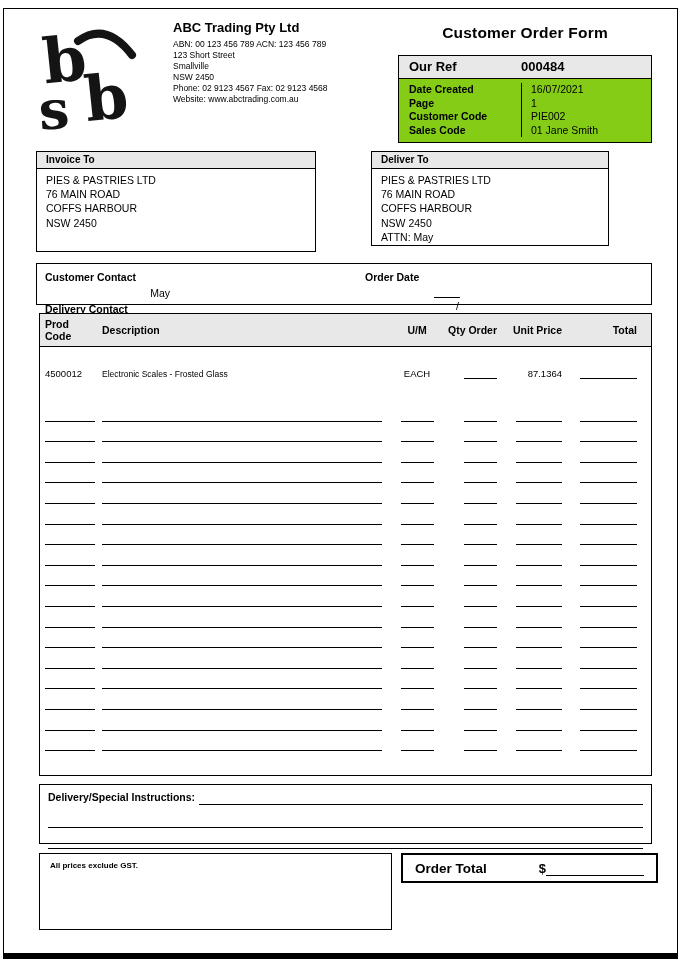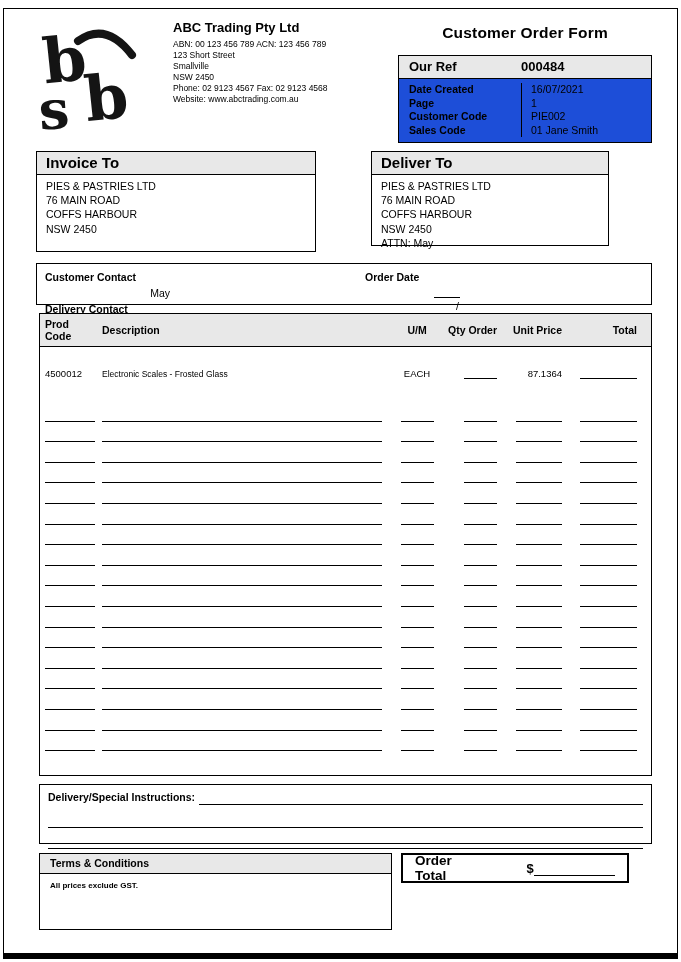--- a/index.html
+++ b/index.html
@@ -5,33 +5,33 @@
   html,body{margin:0;padding:0;background:#fff;}
   body{width:681px;height:962px;position:relative;font-family:"Liberation Sans",sans-serif;color:#000;}
   .page{position:absolute;left:3px;top:8px;width:675px;height:951px;border:1px solid #000;border-bottom:6px solid #000;box-sizing:border-box;background:#fff;}
 
   
   .logo{position:absolute;left:34px;top:12px;}
   .company-info{position:absolute;left:169px;top:11px;width:225px;}
   .company-name{font-size:13px;font-weight:bold;margin-bottom:4px;}
   .cline{font-size:8.5px;line-height:11px;}
   .form-title{position:absolute;left:394px;top:15px;width:254px;text-align:center;font-size:15.5px;font-weight:bold;letter-spacing:.2px;}
-  .ref-box{position:absolute;left:394px;top:46px;width:254px;border:1px solid #000;box-sizing:border-box;background:#1d4ed8;}
+  .ref-box{position:absolute;left:394px;top:46px;width:254px;border:1px solid #000;box-sizing:border-box;background:#84cc16;}
   .ref-head{display:flex;background:#e8e8e8;border-bottom:1px solid #000;font-weight:bold;font-size:13px;padding:3px 0 4px 10px;}
   .ref-head .lbl{width:112px;}
   .ref-body{padding:4px 0 5px 10px;}
   .ref-row{display:flex;font-size:10.5px;line-height:13.5px;}
   .ref-row .lbl{width:112px;font-weight:bold;}
   .ref-row .val{border-left:1px solid #000;padding-left:9px;flex:1;}
 
   
   .addr-box{position:absolute;top:142px;border:1px solid #000;box-sizing:border-box;background:#fff;}
   .addr-invoice{left:32px;width:280px;height:101px;}
   .addr-deliver{left:367px;width:238px;height:95px;}
-  .addr-head{background:#e8e8e8;border-bottom:1px solid #000;font-weight:bold;font-size:15px;padding:2px 9px 3px;}
+  .addr-head{background:#e8e8e8;border-bottom:1px solid #000;font-weight:bold;font-size:10px;padding:2px 9px 3px;}
   .addr-lines{padding:4px 9px;font-size:10.5px;line-height:14.2px;}
 
   
   .contact-box{position:absolute;left:32px;top:254px;width:616px;height:42px;border:1px solid #000;box-sizing:border-box;}
   .c-left{position:absolute;left:8px;top:5px;}
   .c-right{position:absolute;left:328px;top:5px;}
   .c-row{display:flex;font-size:10.5px;line-height:16px;align-items:flex-end;flex-direction:column;}
   .c-lbl{font-weight:bold;width:125px;}
   .c-lbl2{font-weight:bold;width:95px;}
   .dline{display:inline-block;border-bottom:1px solid #000;height:12px;}
@@ -59,21 +59,21 @@
   .instr{position:absolute;left:35px;top:775px;width:613px;height:60px;border:1px solid #000;box-sizing:border-box;padding:6px 8px 0 8px;}
   .irow1{display:flex;align-items:flex-start;height:15px;font-size:10.5px;font-weight:bold;}
   .iflexline{flex:1;border-bottom:1px solid #000;height:13px;margin-left:4px;}
   .ifull{height:21px;border-bottom:1px solid #000;}
   .ifull2{height:20px;border-bottom:1px solid #000;}
 
   
   .terms{position:absolute;left:35px;top:844px;width:353px;height:77px;border:1px solid #000;box-sizing:border-box;background:#fff;}
   .terms-head{background:#e8e8e8;border-bottom:1px solid #000;font-size:10.5px;font-weight:bold;padding:3px 10px 4px;}
   .terms-body{padding:7px 10px;font-size:8px;font-weight:bold;}
-  .ototal{position:absolute;left:397px;top:844px;width:228px;height:30px;border:2px solid #000;box-sizing:border-box;display:flex;align-items:center;padding:0 12px;}
+  .ototal{position:absolute;left:397px;top:844px;width:257px;height:30px;border:2px solid #000;box-sizing:border-box;display:flex;align-items:center;padding:0 12px;}
   .ot-label{font-size:13.5px;font-weight:bold;}
   .ot-cur{font-size:13px;font-weight:bold;margin-left:52px;}
   .ot-line{display:inline-block;width:98px;border-bottom:1px solid #000;height:14px;}
 </style>
 </head>
 <body>
 
 <div class="page">
 
   <svg class="logo" width="100" height="110" viewBox="0 0 100 110" aria-hidden="true">
@@ -325,21 +325,20 @@
   <div class="instr">
     <div class="irow1">
       <span>Delivery/Special Instructions:</span>
       <span class="iflexline"></span>
     </div>
     <div class="ifull"></div>
     <div class="ifull2"></div>
   </div>
 
   <div class="terms">
-    <div class="terms-head">Terms &amp; Conditions</div>
     <div class="terms-body">All prices exclude GST.</div>
   </div>
 
   <div class="ototal">
     <span class="ot-label">Order Total</span>
     <span class="ot-cur">$</span>
     <span class="ot-line"></span>
   </div>
 
 </div>

